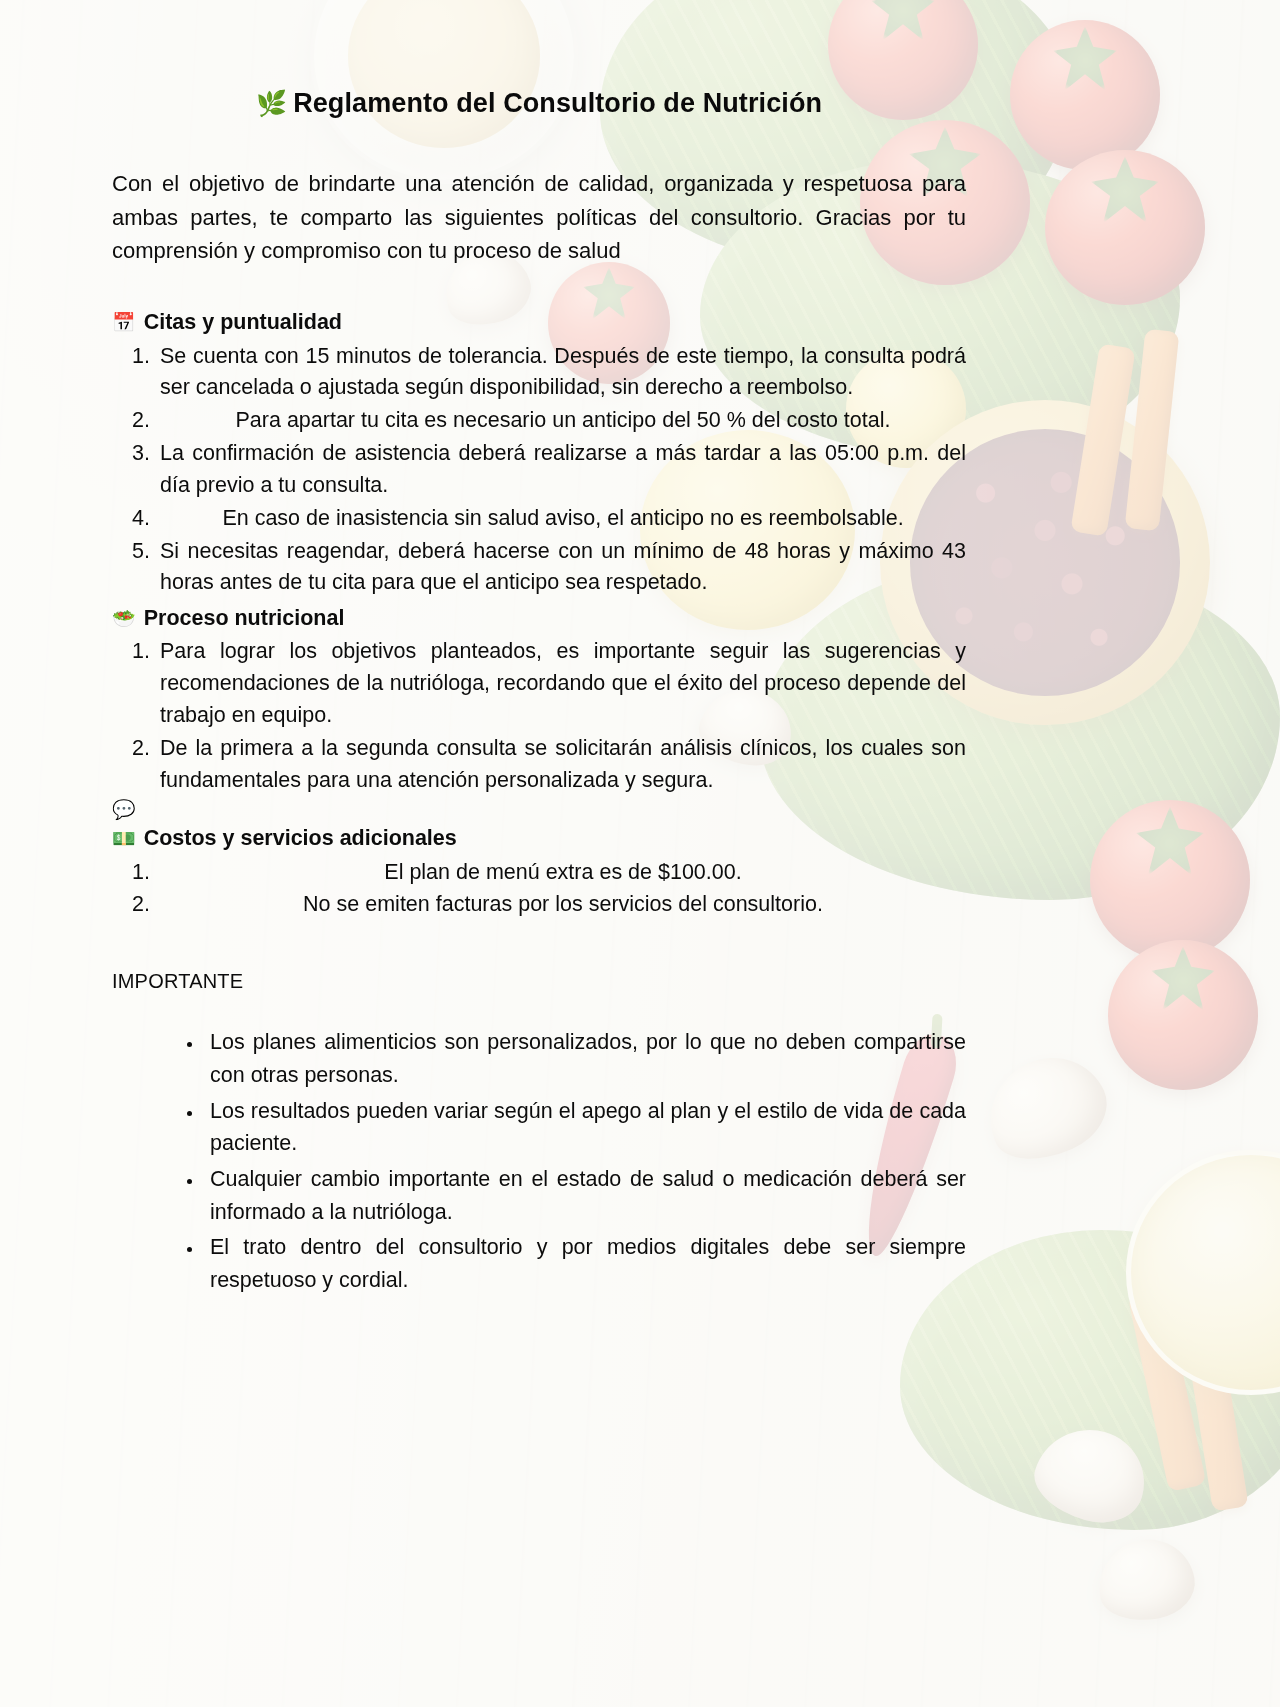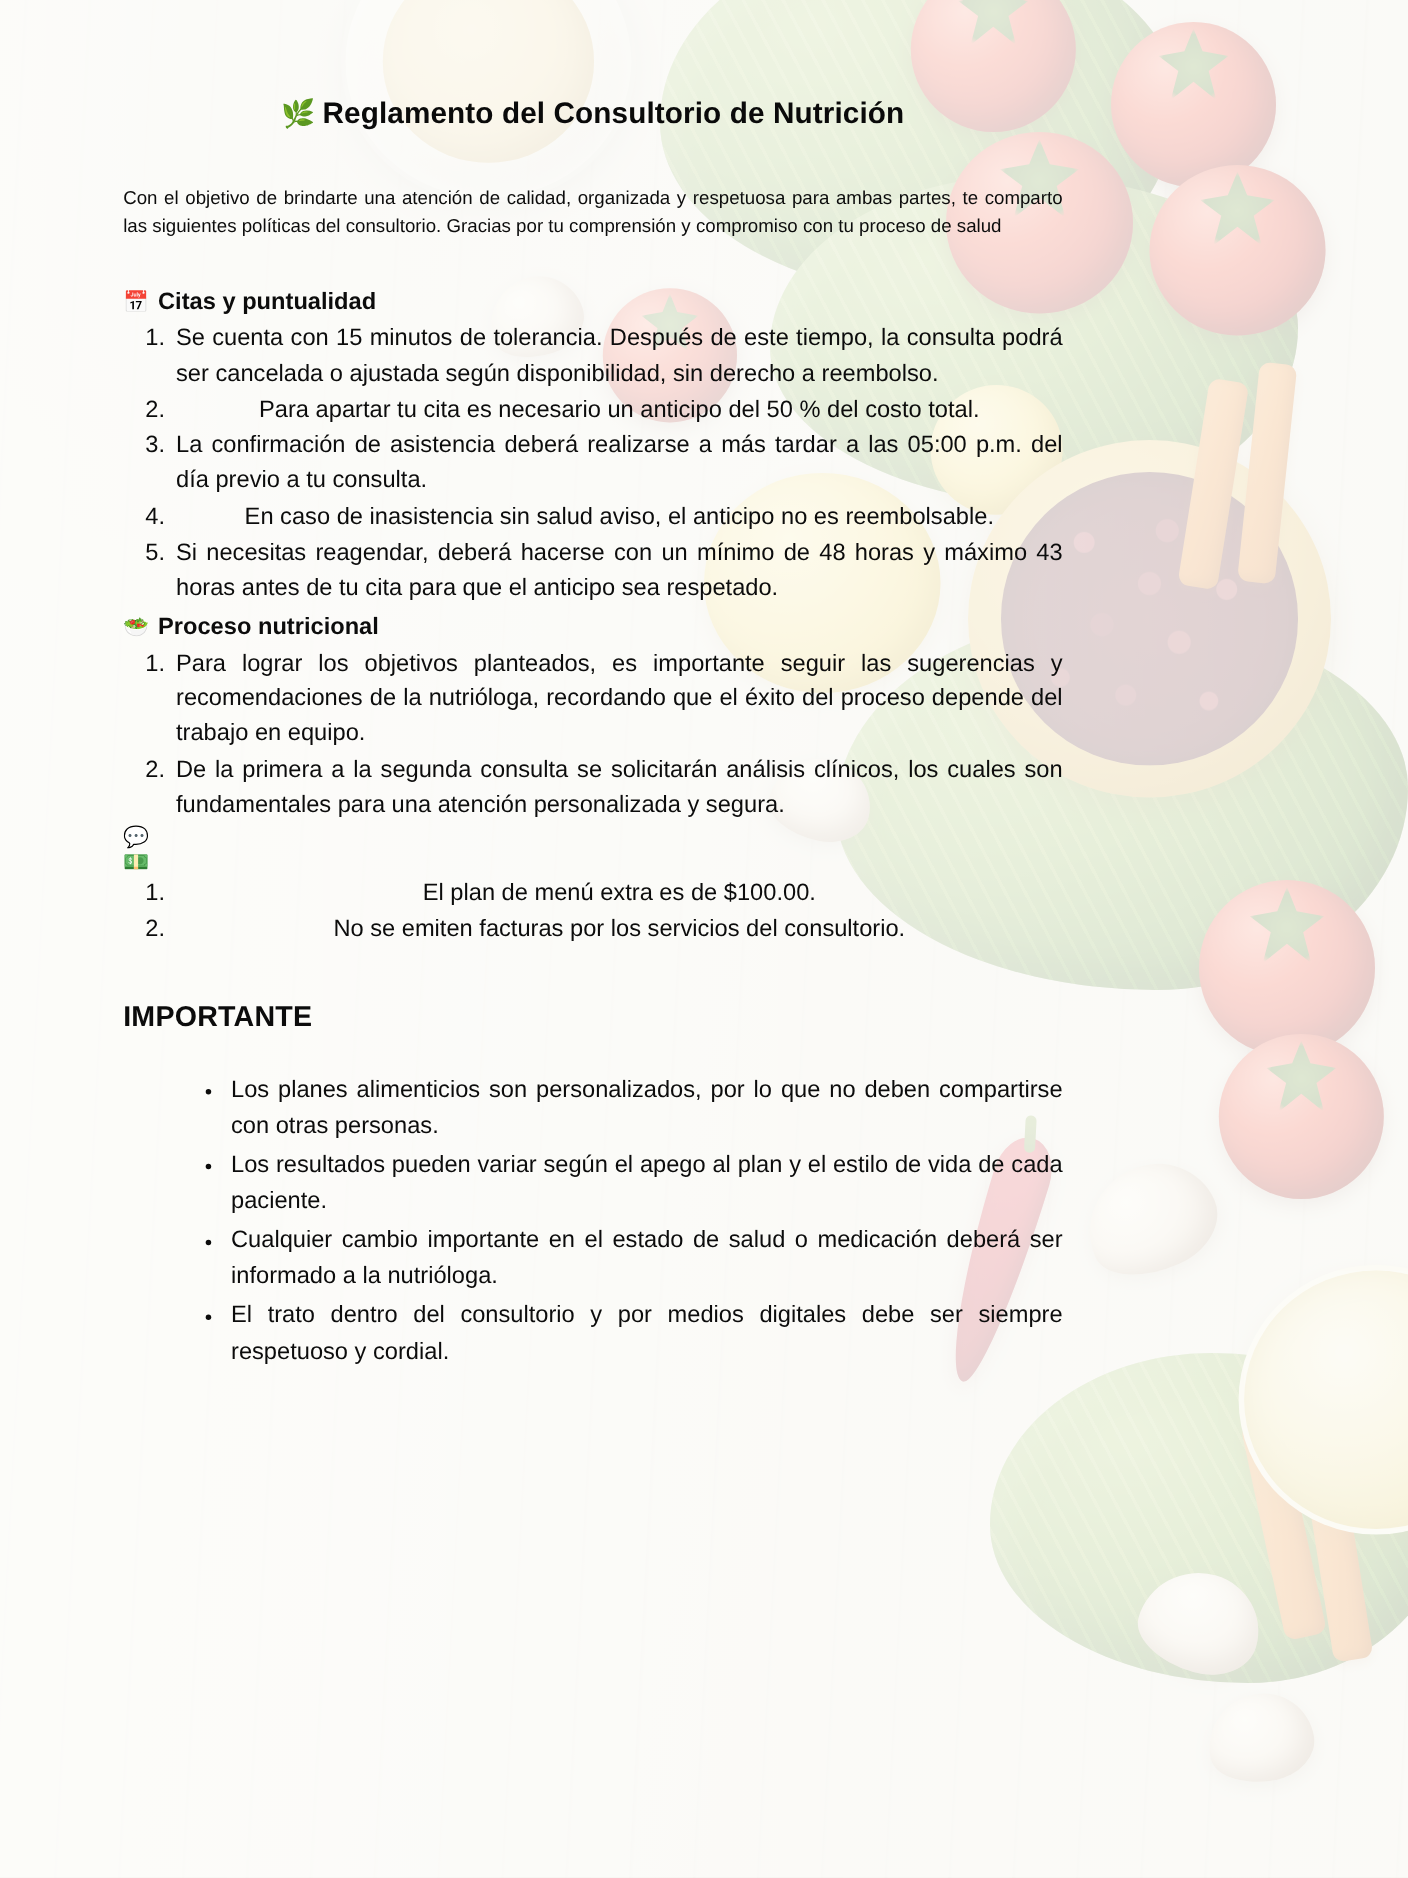--- a/index.html
+++ b/index.html
@@ -199,21 +199,21 @@
     letter-spacing: .1px;
     margin: 0 0 44px 0;
     color: #0a0a0a;
   }
   .title-emoji { margin-right: 6px; font-size: 25px; }
 
   #intro {
     margin: 0 0 40px 0;
     text-align: justify;
     text-justify: inter-word;
-    font-size: 17px;
+    font-size: 22px;
     line-height: 1.52;
   }
 
   .section { margin: 0 0 2px 0; }
   .section-head {
     font-weight: bold;
     font-size: 21.5px;
     margin: 4px 0 2px 0;
     display: flex;
     align-items: baseline;
@@ -229,22 +229,22 @@
   ol.items > li {
     margin: 0 0 1px 0;
     padding-left: 4px;
     text-align: justify;
     text-justify: inter-word;
     line-height: 1.48;
   }
   ol.items > li.nojustify { text-align: center; }
 
   #important-heading {
-    font-weight: bold;
-    font-size: 26px;
+    font-weight: normal;
+    font-size: 20px;
     margin: 46px 0 30px 0;
     letter-spacing: .2px;
   }
 
   ul.important-list {
     margin: 0;
     padding-left: 48px;
     list-style-type: disc;
   }
   ul.important-list > li {
@@ -357,20 +357,21 @@
 
   <div class="section">
     <div class="section-head">
       <span class="sec-emoji">💬</span>
     </div>
   </div>
 
   <div class="section">
     <div class="section-head">
       <span class="sec-emoji">💵</span>
+      <span>Costos y servicios adicionales</span>
     </div>
     <ol class="items">
       <li class="nojustify">El plan de menú extra es de $100.00.</li>
       <li class="nojustify">No se emiten facturas por los servicios del consultorio.</li>
     </ol>
   </div>
 
   <div id="important-heading">IMPORTANTE</div>
 
   <ul class="important-list">

